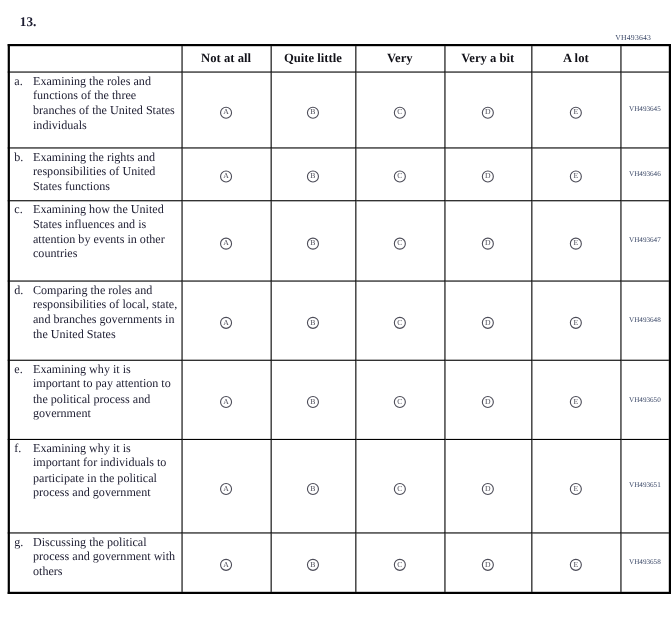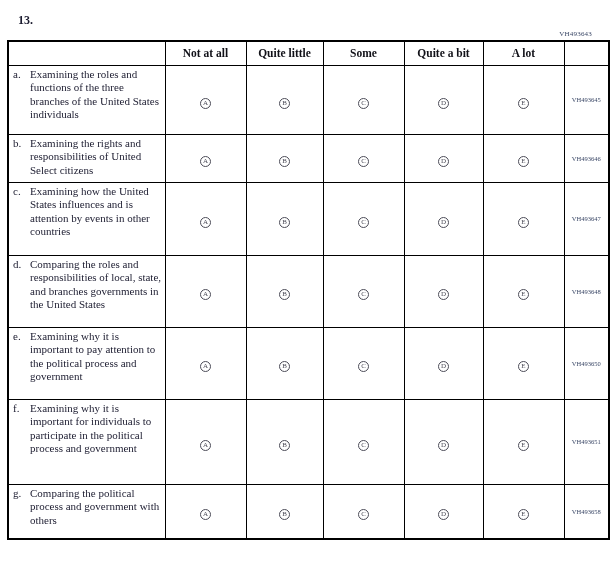--- a/index.html
+++ b/index.html
@@ -112,22 +112,22 @@
     <col style="width:81px">
     <col style="width:79px">
     <col style="width:81px">
     <col style="width:45px">
   </colgroup>
   <thead>
     <tr>
       <th></th>
       <th>Not at all</th>
       <th>Quite little</th>
-      <th>Some</th>
-      <th>Quite a bit</th>
+      <th>Very</th>
+      <th>Very a bit</th>
       <th>A lot</th>
       <th></th>
     </tr>
   </thead>
   <tbody>
   <tr>
     <td class="label-cell">
       <div class="row-label">
         <span class="row-letter">a.</span>
         <span class="row-text">Examining the roles and functions of the three branches of the United States individuals</span>
@@ -148,21 +148,21 @@
     <td class="option-cell">
       <span class="circle">E</span>
     </td>
     <td class="code-cell">VH493645</td>
   </tr>
 
   <tr>
     <td class="label-cell">
       <div class="row-label">
         <span class="row-letter">b.</span>
-        <span class="row-text">Examining the rights and responsibilities of United Select citizens</span>
+        <span class="row-text">Examining the rights and responsibilities of United States functions</span>
       </div>
     </td>
     <td class="option-cell">
       <span class="circle">A</span>
     </td>
     <td class="option-cell">
       <span class="circle">B</span>
     </td>
     <td class="option-cell">
       <span class="circle">C</span>
@@ -273,21 +273,21 @@
     <td class="option-cell">
       <span class="circle">E</span>
     </td>
     <td class="code-cell">VH493651</td>
   </tr>
 
   <tr>
     <td class="label-cell">
       <div class="row-label">
         <span class="row-letter">g.</span>
-        <span class="row-text">Comparing the political process and government with others</span>
+        <span class="row-text">Discussing the political process and government with others</span>
       </div>
     </td>
     <td class="option-cell">
       <span class="circle">A</span>
     </td>
     <td class="option-cell">
       <span class="circle">B</span>
     </td>
     <td class="option-cell">
       <span class="circle">C</span>

